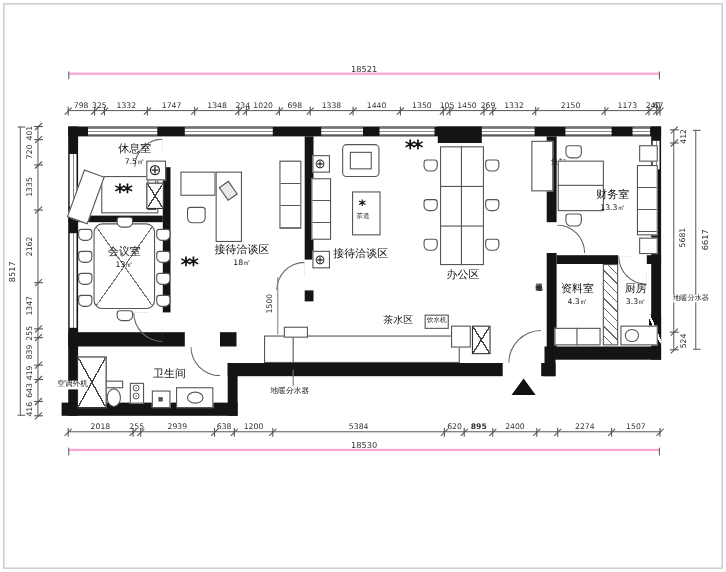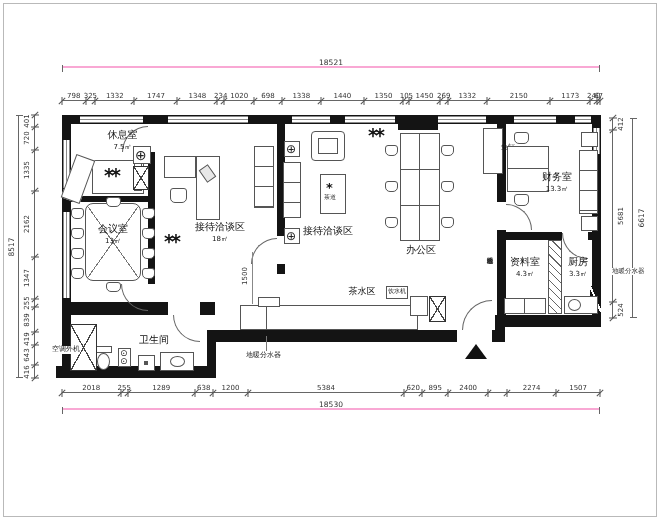--- a/index.html
+++ b/index.html
@@ -321,36 +321,36 @@
       <i class="tick h" style="left: 0%;"></i>
       <i class="slash h" style="left: 0%;"></i>
       <i class="tick h" style="left: 10.8904%;"></i>
       <i class="slash h" style="left: 10.8904%;"></i>
       <span class="dim-label h" style="left: 5.44522%;">2018</span>
       <i class="tick h" style="left: 12.2666%;"></i>
       <i class="slash h" style="left: 12.2666%;"></i>
       <span class="dim-label h" style="left: 11.5785%;">255</span>
       <i class="tick h" style="left: 24.6303%;"></i>
       <i class="slash h" style="left: 24.6303%;"></i>
-      <span class="dim-label h" style="left: 18.4485%;">1289</span>
+      <span class="dim-label h" style="left: 18.4485%;">2939</span>
       <i class="tick h" style="left: 28.0734%;"></i>
       <i class="slash h" style="left: 28.0734%;"></i>
       <span class="dim-label h" style="left: 26.3519%;">638</span>
       <i class="tick h" style="left: 34.5494%;"></i>
       <i class="slash h" style="left: 34.5494%;"></i>
       <span class="dim-label h" style="left: 31.3114%;">1200</span>
       <i class="tick h" style="left: 63.605%;"></i>
       <i class="slash h" style="left: 63.605%;"></i>
       <span class="dim-label h" style="left: 49.0772%;">5384</span>
       <i class="tick h" style="left: 66.9509%;"></i>
       <i class="slash h" style="left: 66.9509%;"></i>
       <span class="dim-label h" style="left: 65.2779%;">620</span>
       <i class="tick h" style="left: 71.7809%;"></i>
       <i class="slash h" style="left: 71.7809%;"></i>
-      <span class="dim-label h" style="left: 69.3659%;">895</span>
+      <span class="dim-label h" style="left: 69.3659%; font-weight: bold;">895</span>
       <i class="tick h" style="left: 79.2121%;"></i>
       <i class="slash h" style="left: 79.2121%;"></i>
       <span class="dim-label h" style="left: 75.4965%;">2400</span>
       <i class="tick h" style="left: 82.7199%;"></i>
       <i class="slash h" style="left: 82.7199%;"></i>
       <i class="tick h" style="left: 91.8672%;"></i>
       <i class="slash h" style="left: 91.8672%;"></i>
       <span class="dim-label h" style="left: 87.2936%;">2274</span>
       <i class="tick h" style="left: 100%;"></i>
       <i class="slash h" style="left: 100%;"></i>

